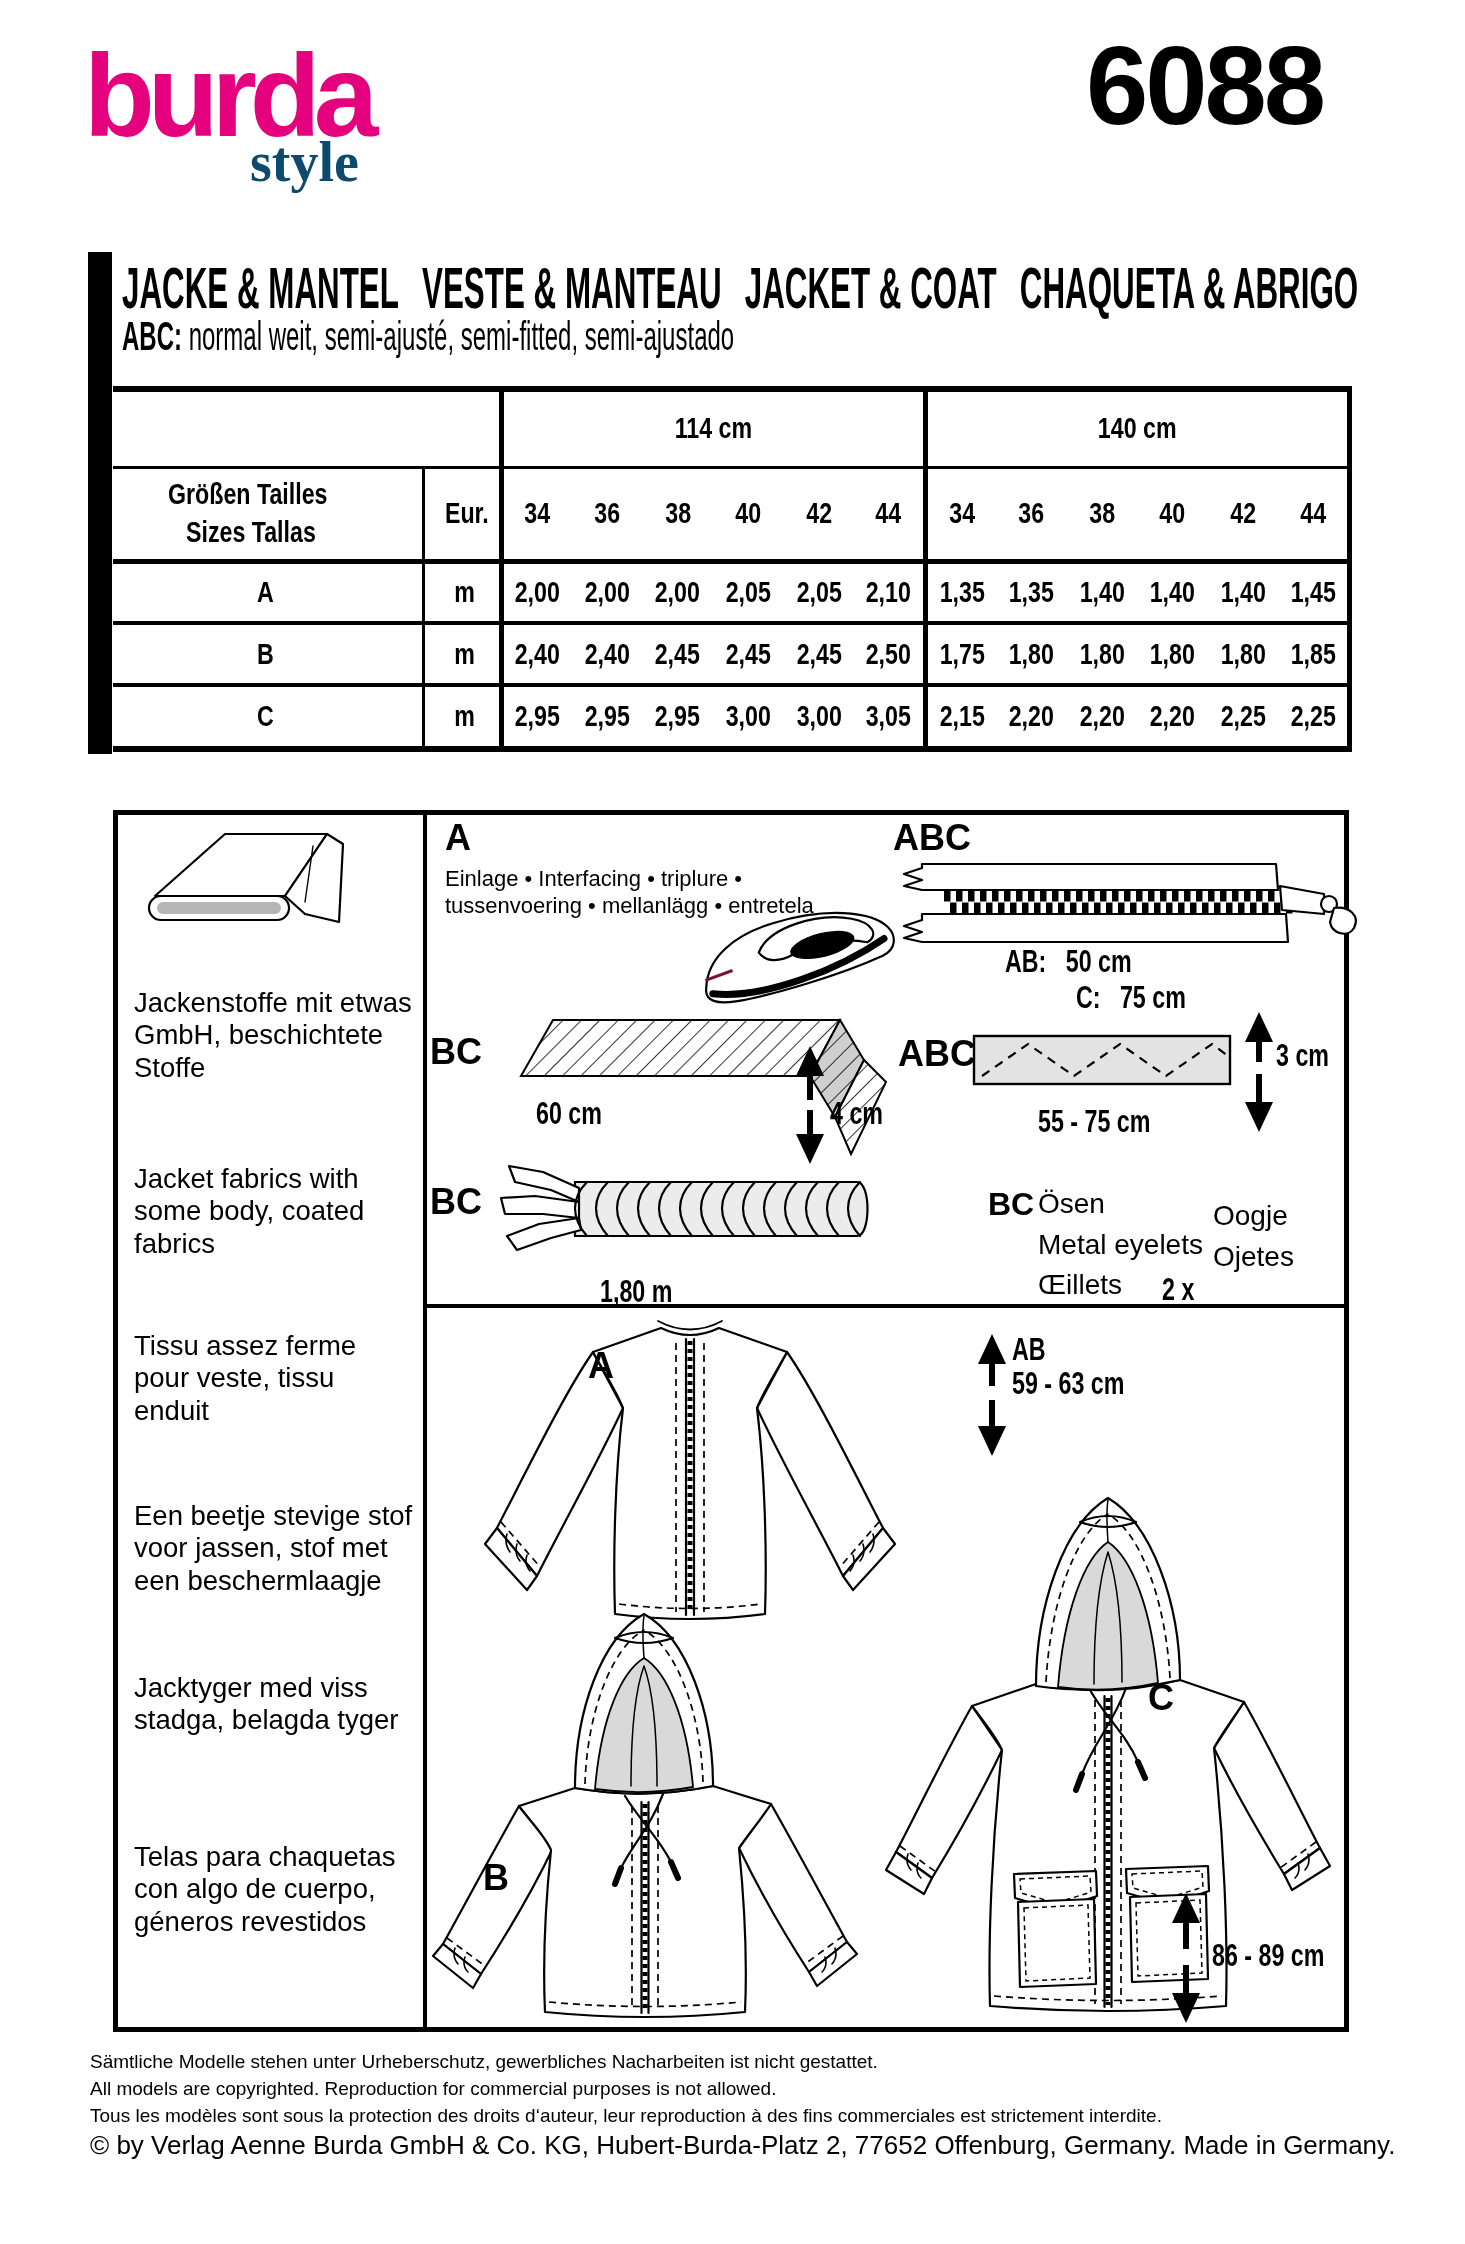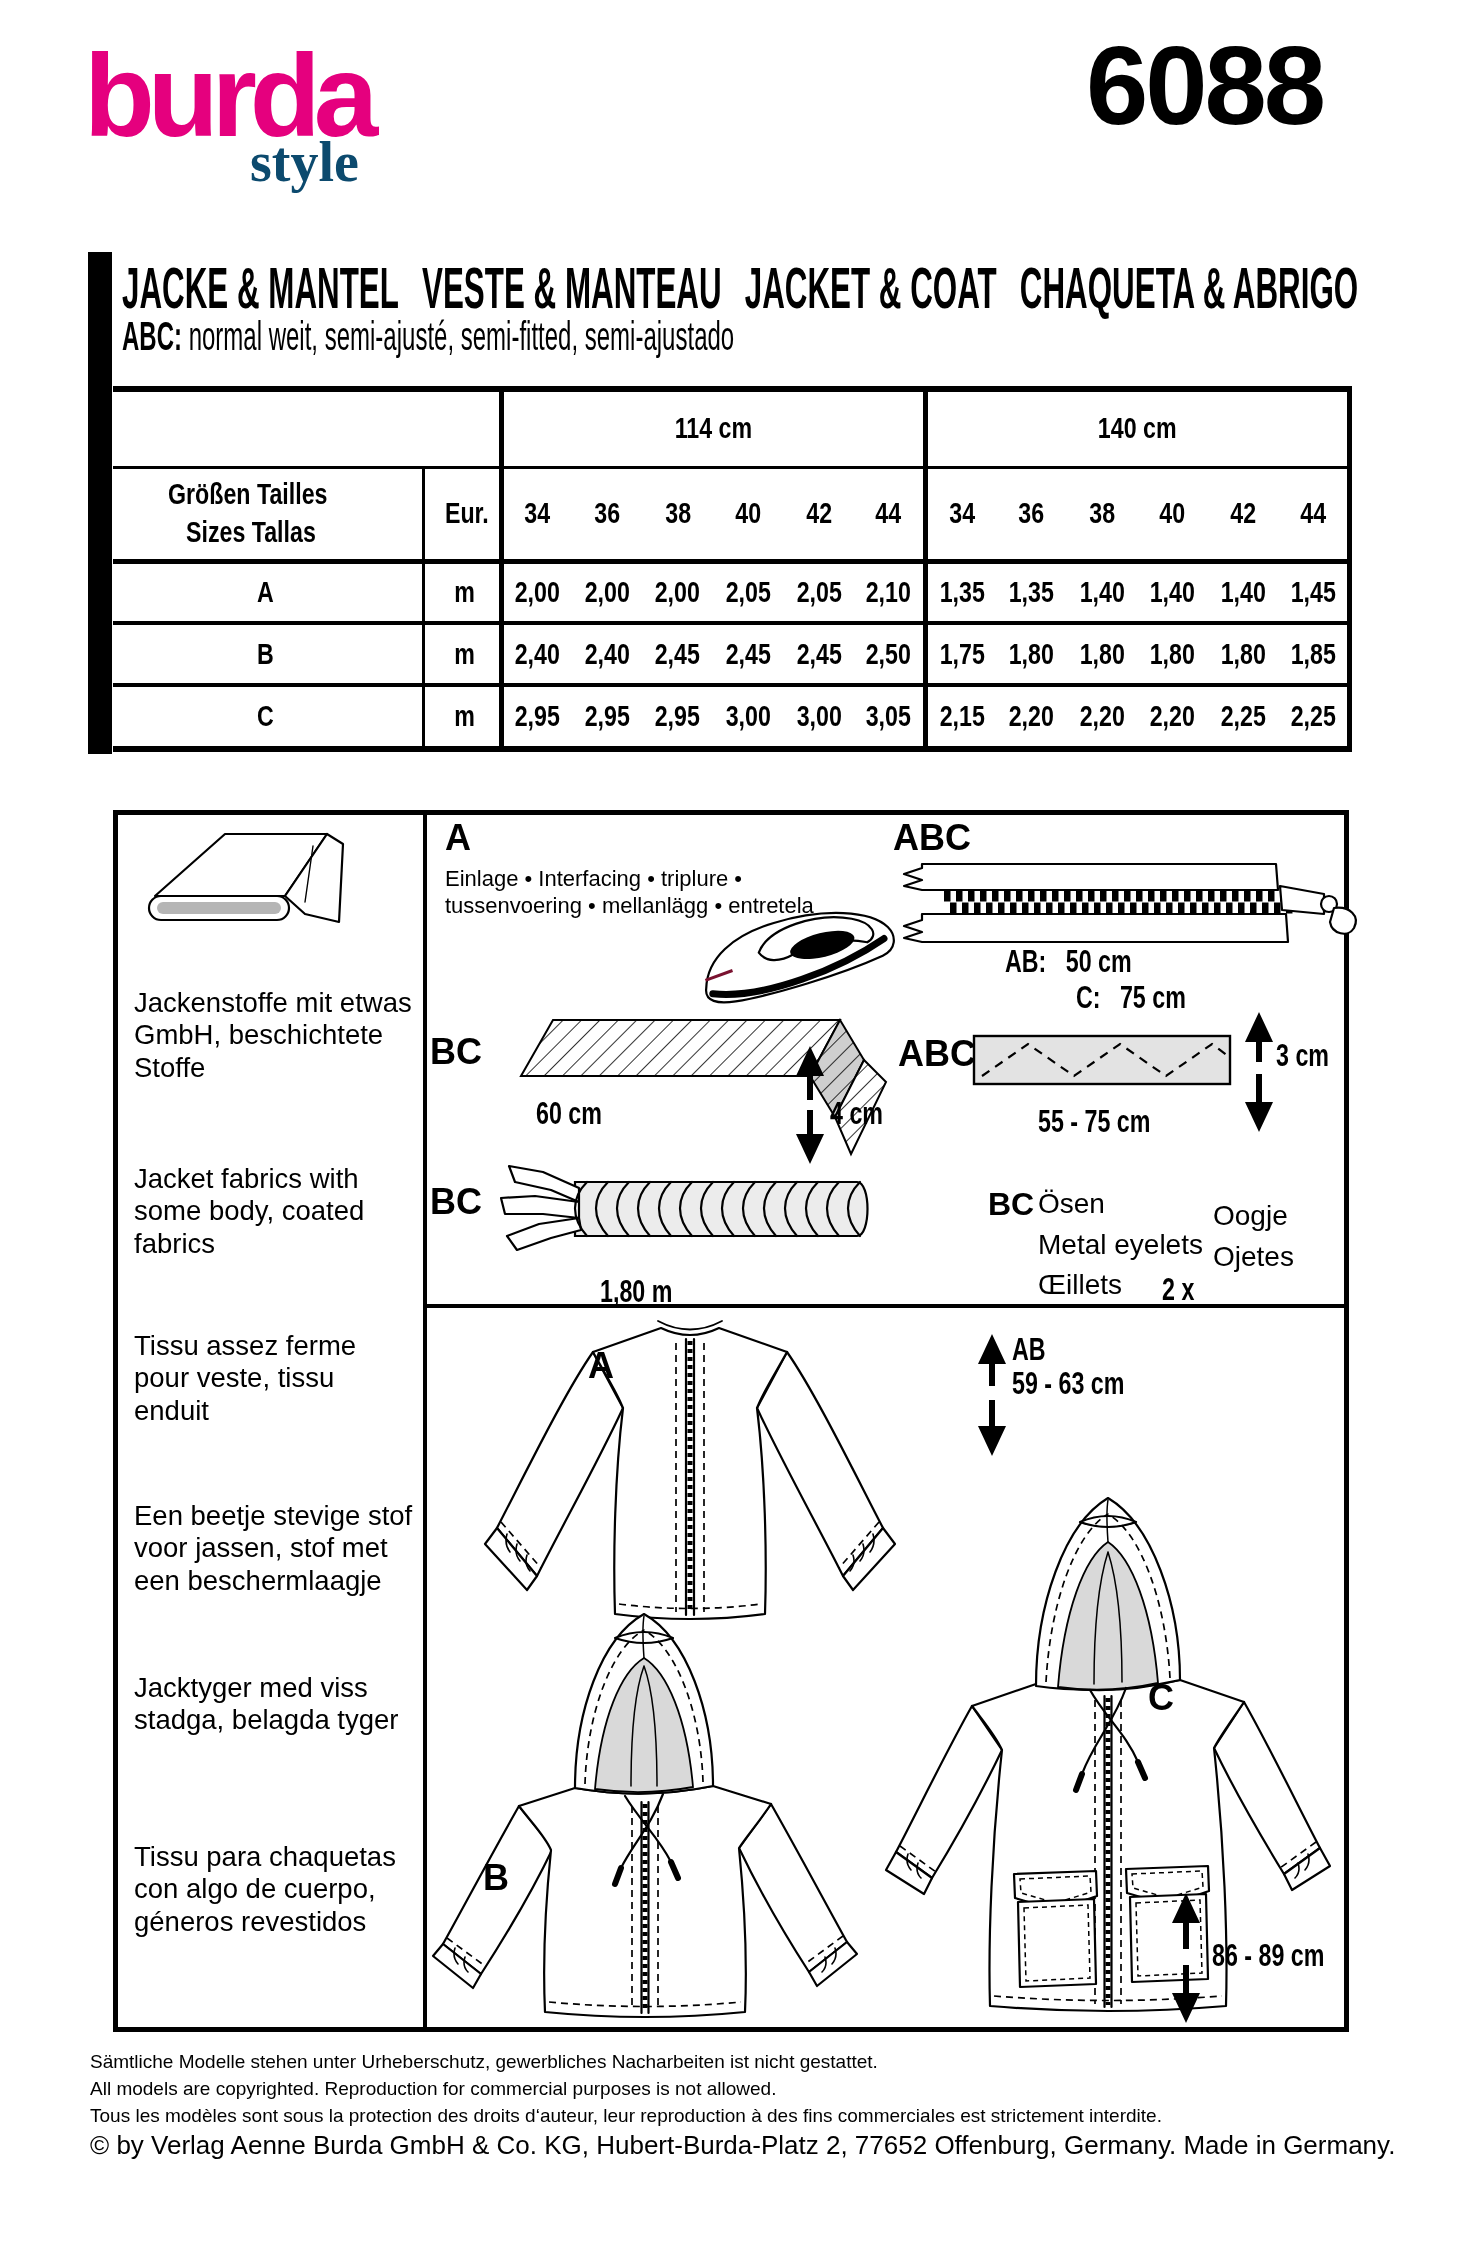--- a/index.html
+++ b/index.html
@@ -169,21 +169,21 @@
     <rect x="12" y="78" width="124" height="12" rx="6" style="fill:#b5b5b5;stroke:none"></rect>
     <path class="shape" d="M10,72 L80,10 L182,10 L140,72 Z"></path>
     <path class="shape" d="M140,72 L182,10 L198,20 L194,98 L160,90 Z"></path>
     <path class="ln" style="stroke-width:1.4" d="M168,22 L160,78"></path>
   </svg>
   <div class="abs note" style="top:987px">Jackenstoffe mit etwas GmbH, beschichtete Stoffe</div>
   <div class="abs note" style="top:1163px">Jacket fabrics with some body, coated fabrics</div>
   <div class="abs note" style="top:1330px">Tissu assez ferme pour veste, tissu enduit</div>
   <div class="abs note" style="top:1500px">Een beetje stevige stof voor jassen, stof met een beschermlaagje</div>
   <div class="abs note" style="top:1672px">Jacktyger med viss stadga, belagda tyger</div>
-  <div class="abs note" style="top:1841px">Tissu para chaquetas con algo de cuerpo, géneros revestidos</div>
+  <div class="abs note" style="top:1841px">Telas para chaquetas con algo de cuerpo, géneros revestidos</div>
 
   <div class="abs seclabel" style="left:445px;top:820px">A</div>
   <div class="abs" style="left:445px;top:866px;width:425px;font-size:22px;line-height:1.22">Einlage • Interfacing • triplure • tussenvoering • mellanlägg • entretela</div>
   <svg class="abs" style="left:698px;top:902px" width="212" height="118" viewBox="0 0 212 118">
     <g transform="rotate(-6 106 60)">
       <path class="shape" d="M6,76 C10,46 38,26 80,18 C132,8 178,16 193,34 C201,44 199,57 185,62 C140,77 70,90 34,92 C16,93 3,89 6,76 Z"></path>
       <path class="shape" d="M62,46 C74,22 124,12 158,22 C178,28 184,41 171,47 C150,40 120,41 97,51 C81,58 68,56 62,46 Z"></path>
       <ellipse cx="126" cy="45" rx="33" ry="12" transform="rotate(-8 126 45)" style="fill:#000"></ellipse>
       <path class="ln" style="stroke-width:7" d="M12,82 C64,93 142,70 188,45"></path>
       <path d="M6,68 L34,61" style="stroke:#7a1230;stroke-width:3;fill:none"></path>

